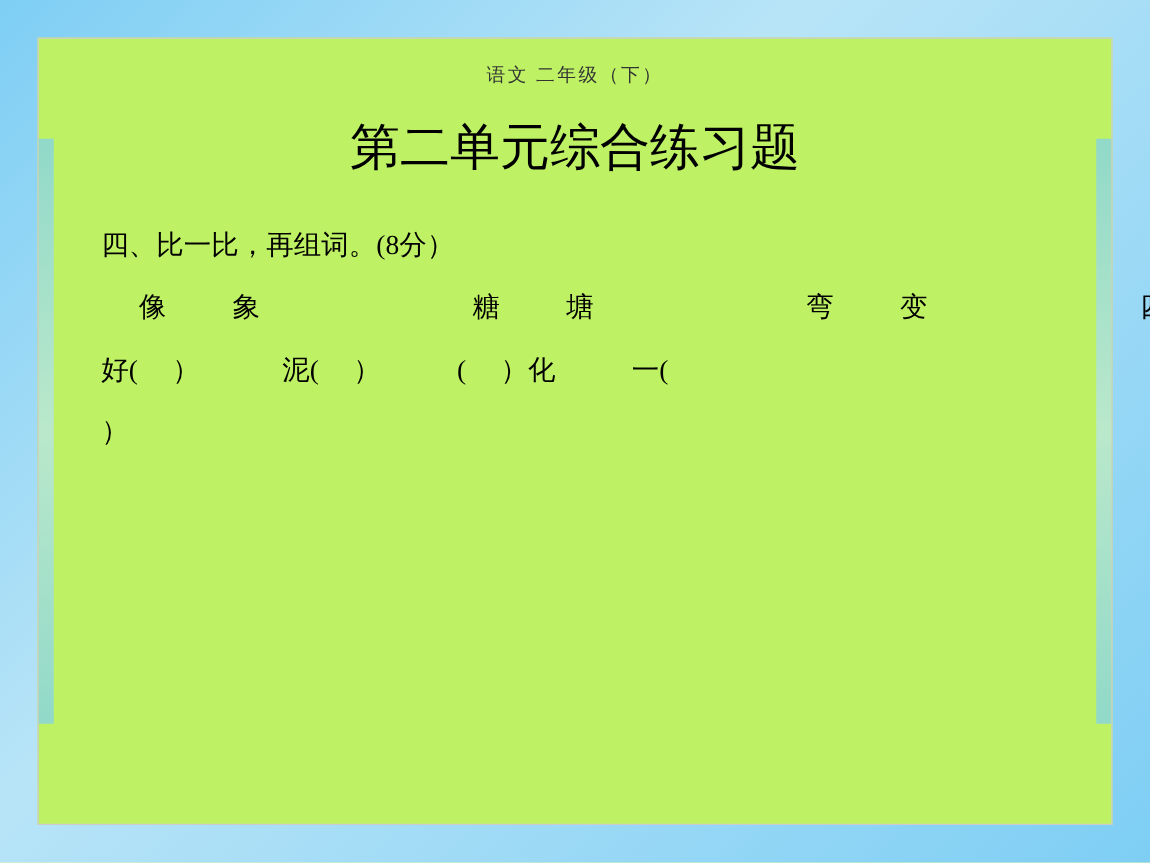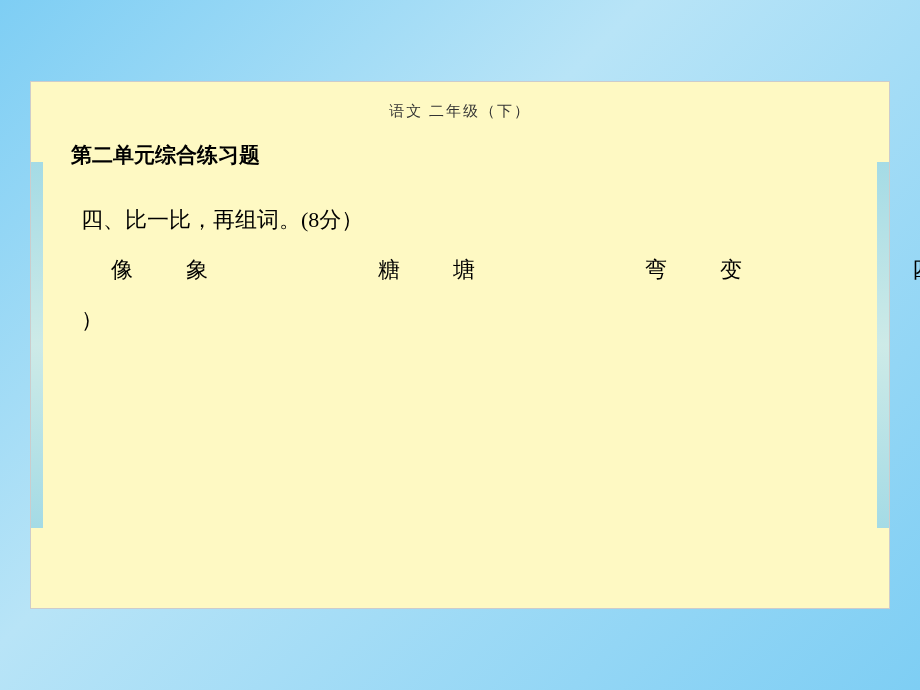--- a/index.html
+++ b/index.html
@@ -8,37 +8,37 @@
       height: 690px;
       background: linear-gradient(135deg, #7ecef4 0%, #b8e4f7 40%, #7ecef4 100%);
       display: flex;
       align-items: center;
       justify-content: center;
       font-family: "SimSun", "宋体", serif;
       overflow: hidden;
     }
     .page-container {
       width: 860px;
-      height: 528px;
-      background: #fef9c3;
+      height: 630px;
+      background: #bef264;
       border: 1px solid #ccc;
       position: relative;
       padding: 20px 40px 30px 40px;
     }
     .top-label {
       text-align: center;
       font-size: 15px;
       color: #333;
       margin-bottom: 10px;
       letter-spacing: 2px;
     }
     .main-title {
-      text-align: left;
-      font-size: 21px;
-      font-weight: bold;
+      text-align: center;
+      font-size: 40px;
+      font-weight: normal;
       color: #000;
       margin: 20px 0 30px 0;
       font-family: "SimHei", "黑体", sans-serif;
     }
     .red-text {
       color: red;
     }
     .content-area {
       padding-left: 10px;
     }
@@ -80,18 +80,27 @@
 
   <div class="content-area">
     <div class="text-line">四、比一比，再组词。(8分）</div>
 
     <div class="text-line" style="padding-left: 30px; letter-spacing: 14px;">
       像&nbsp;&nbsp;象&nbsp;&nbsp;&nbsp;&nbsp;&nbsp;&nbsp;&nbsp;&nbsp;糖&nbsp;&nbsp;塘&nbsp;&nbsp;&nbsp;&nbsp;&nbsp;&nbsp;&nbsp;&nbsp;弯&nbsp;&nbsp;变&nbsp;&nbsp;&nbsp;&nbsp;&nbsp;&nbsp;&nbsp;&nbsp;四&nbsp;&nbsp;匹
     </div>
 
 
 
+    <div class="text-line">
+      好(&nbsp;&nbsp;&nbsp;&nbsp;&nbsp;）
+      <span style="display:inline-block;width:55px;"></span>
+      泥(&nbsp;&nbsp;&nbsp;&nbsp;&nbsp;）
+      <span style="display:inline-block;width:50px;"></span>
+      (&nbsp;&nbsp;&nbsp;&nbsp;&nbsp;）化
+      <span style="display:inline-block;width:50px;"></span>
+      一(
+    </div>
 
     <div class="text-line">
       ）
     </div>
   </div>
 </div>
 
 </body></html>

